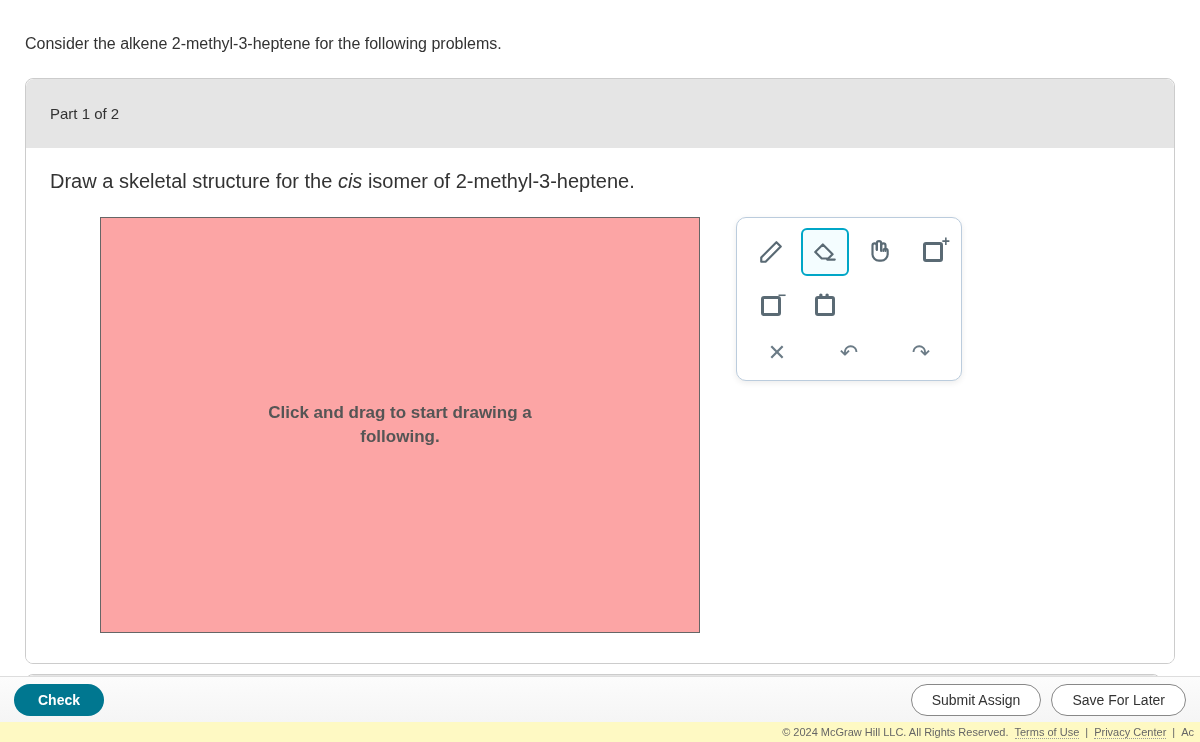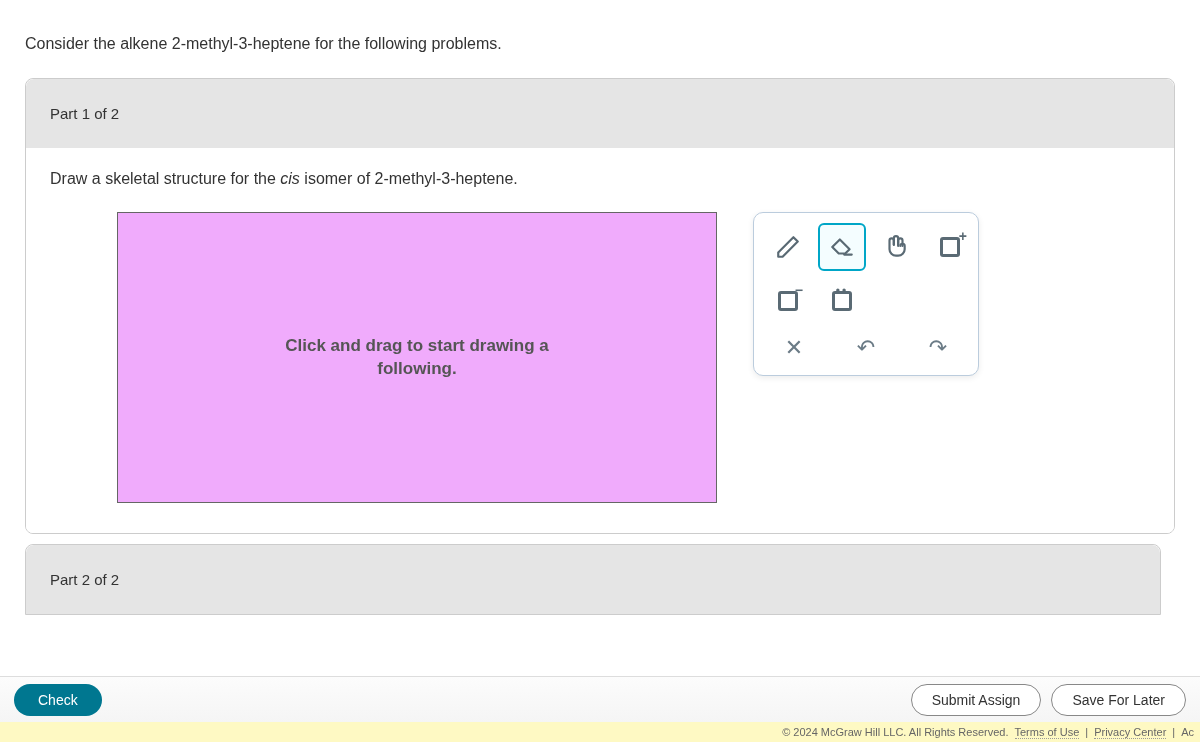--- a/index.html
+++ b/index.html
@@ -32,36 +32,36 @@
     padding: 26px 24px;
     font-size: 15px;
     color: #333;
     border-radius: 8px 8px 0 0;
   }
   .part-body {
     padding: 22px 24px 30px 24px;
     background: #fff;
   }
   .instruction {
-    font-size: 16px;
+    font-size: 20px;
     margin-bottom: 24px;
   }
   .it { font-style: italic; }
   .draw-row {
     display: flex;
     align-items: flex-start;
     gap: 36px;
   }
   .draw-area {
     width: 600px;
-    height: 291px;
-    margin-left: 67px;
+    height: 416px;
+    margin-left: 50px;
     border: 1px solid #666;
     position: relative;
-    background: #f0abfc;
+    background: #fca5a5;
   }
   .draw-hint {
     position: absolute;
     top: 50%;
     left: 50%;
     transform: translate(-50%, -50%);
     text-align: center;
     color: #555;
     font-weight: bold;
     font-size: 17px;
@@ -165,20 +165,21 @@
     padding: 0 14px 0 14px;
   }
   .btn-check {
     background: #007790;
     color: #fff;
     border: none;
     padding: 8px 24px;
     border-radius: 26px;
     font-size: 14px;
     cursor: pointer;
+    font-weight: bold;
   }
   .spacer { flex: 1; }
   .btn-outline {
     background: #fff;
     color: #333;
     border: 1px solid #888;
     padding: 7px 20px;
     border-radius: 24px;
     font-size: 14px;
     cursor: pointer;

